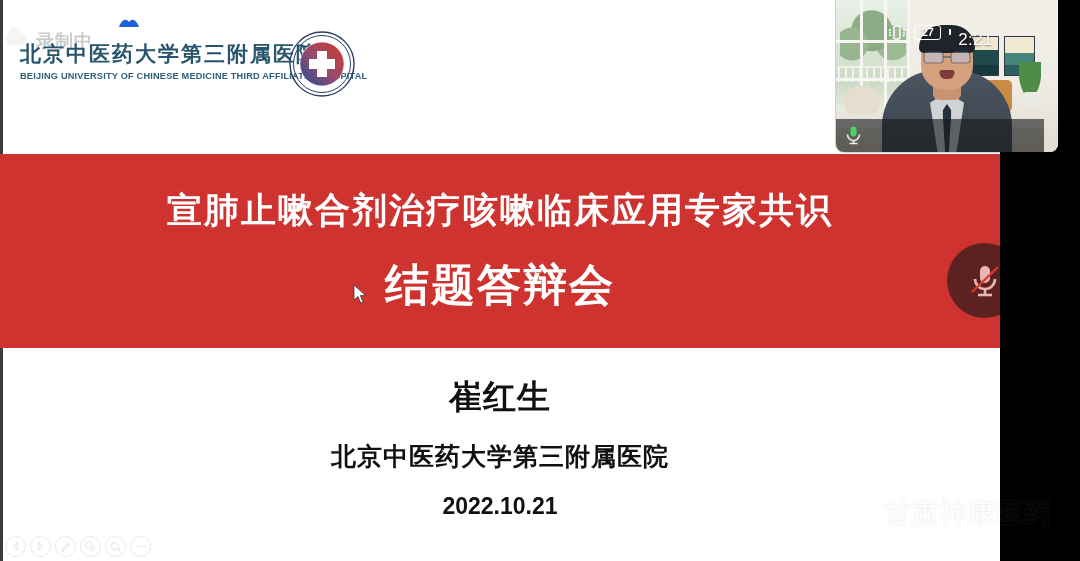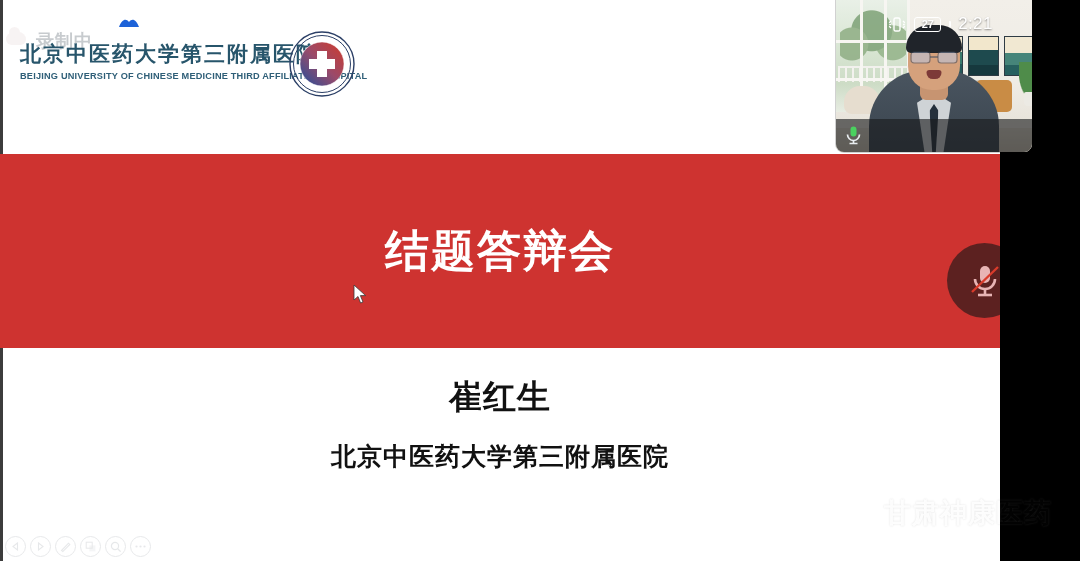--- a/index.html
+++ b/index.html
@@ -138,21 +138,21 @@
     font-family:"DejaVu Sans", sans-serif;
     letter-spacing:1px; white-space:nowrap;
     text-shadow:0 0 2px rgba(120,120,120,.55);
     mix-blend-mode:difference;
     filter:invert(1) opacity(.42);
   }
 
   
   #video-tile {
     position:absolute; left:836px; top:0;
-    width:196px; height:152px;
+    width:222px; height:152px;
     border-radius:0 0 8px 8px;
     overflow:hidden;
     background:#cfd6d2;
     box-shadow:0 0 0 1px rgba(0,0,0,.18);
     padding-left:48px;
   }
   
   #vb-wall {
     position:absolute; inset:0;
     background:
@@ -276,21 +276,21 @@
     display:inline-flex; align-items:center; justify-content:center;
     min-width:27px; height:15px;
     border:1.6px solid #fff; border-radius:3px;
     font-size:11px; font-weight:bold; line-height:1;
     padding:0 2px;
   }
   #batt-nub {
     width:2px; height:6px; background:#fff; border-radius:0 1px 1px 0;
     margin-left:1px;
   }
-  #tile-time { font-size:17px; font-weight:500; letter-spacing:.3px; }
+  #tile-time { font-size:17px; font-weight:500; letter-spacing:.3px;margin-top:16px; }
 
   
   #tile-name {
     position:absolute; left:0; bottom:0; width:208px; height:33px;
     background:rgba(24,26,28,.62);
     display:flex; align-items:center; gap:7px; padding-left:9px;
   }
   #tile-name-text {
     color:#fff; font-size:17px; font-weight:500;
     font-family:"DejaVu Sans", sans-serif;
@@ -327,26 +327,28 @@
       </linearGradient>
     </defs>
     <circle cx="34" cy="34" r="32" fill="none" stroke="#2b3f66" stroke-width="1.4"></circle>
     <circle cx="34" cy="34" r="28.5" fill="none" stroke="#2b3f66" stroke-width="1"></circle>
     <circle cx="34" cy="34" r="22" fill="url(#ringGrad)"></circle>
     <path d="M29 16 h10 v8 h8 v10 h-8 v8 h-10 v-8 h-8 V24 h8 Z" transform="translate(0,5)" fill="#ffffff"></path>
     <circle cx="34" cy="34" r="22" fill="none" stroke="#ffffff" stroke-width="1" opacity=".5"></circle>
   </svg>
 
   <div id="red-band">
+    <div class="band-line" id="band-line-1">宣肺止嗽合剂治疗咳嗽临床应用专家共识</div>
     <div class="band-line" id="band-line-2">结题答辩会</div>
   </div>
 
   <div id="presenter">
     <div class="pres-line" id="pres-name">崔红生</div>
     <div class="pres-line" id="pres-org">北京中医药大学第三附属医院</div>
+    <div class="pres-line" id="pres-date">2022.10.21</div>
   </div>
 
   <svg id="cursor" viewBox="0 0 14 20">
     <path d="M1 1 L1 16 L5 12.5 L7.6 19 L10 18 L7.4 11.6 L12.6 11.6 Z" fill="#ffffff" stroke="#3a3a3a" stroke-width=".8"></path>
   </svg>
 
   <div id="tool-bar">
     <div class="tool-btn">
       <svg width="9" height="9" viewBox="0 0 9 9">
         <path d="M6.5 1 L2 4.5 L6.5 8 Z" fill="none" stroke="#b9bdc2" stroke-width="1.1"></path>

